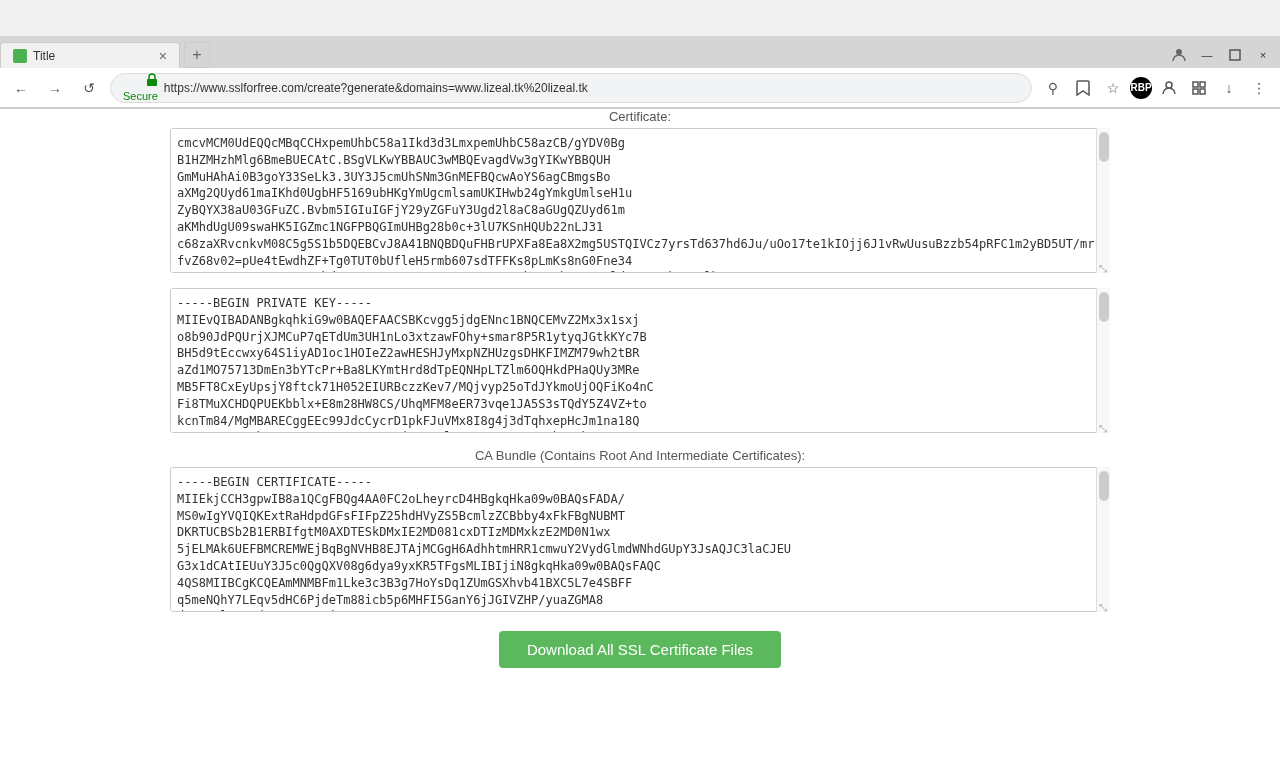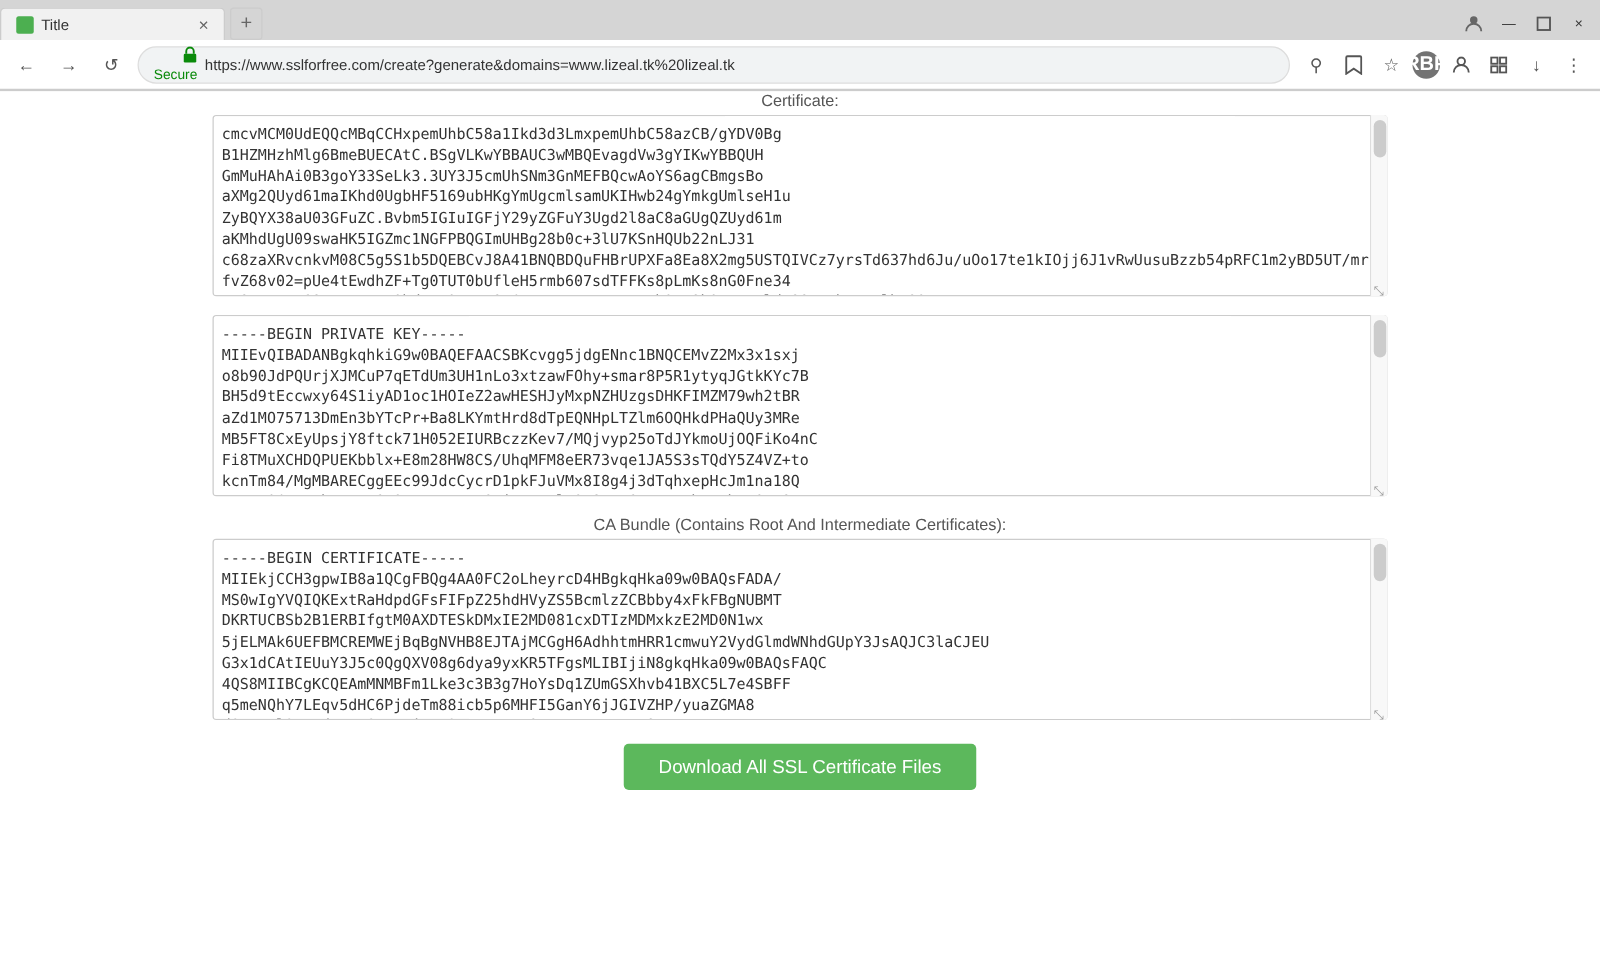--- a/index.html
+++ b/index.html
@@ -7,20 +7,21 @@
       font-family: Arial, sans-serif;
       background: #f1f1f1;
       font-size: 13px;
       color: #333;
     }
 
     
     .browser-chrome {
       background: #e8e8e8;
       border-bottom: 1px solid #ccc;
+      margin-top: 36px;
     }
     .tab-bar {
       display: flex;
       align-items: center;
       background: #d5d5d5;
       padding: 6px 0 0 0;
       height: 32px;
     }
     .tab {
       display: flex;
@@ -138,27 +139,27 @@
       align-items: center;
       justify-content: center;
       cursor: pointer;
       border-radius: 50%;
       color: #555;
       font-size: 14px;
     }
     .rbp-icon {
       width: 22px;
       height: 22px;
-      background: #737373;
+      background: #000000;
       border-radius: 50%;
       display: flex;
       align-items: center;
       justify-content: center;
       color: white;
-      font-size: 16px;
+      font-size: 10px;
       font-weight: bold;
     }
 
     
     .page-content {
       background: #fff;
       height: calc(768px - 72px);
       overflow-y: auto;
       overflow-x: hidden;
     }

